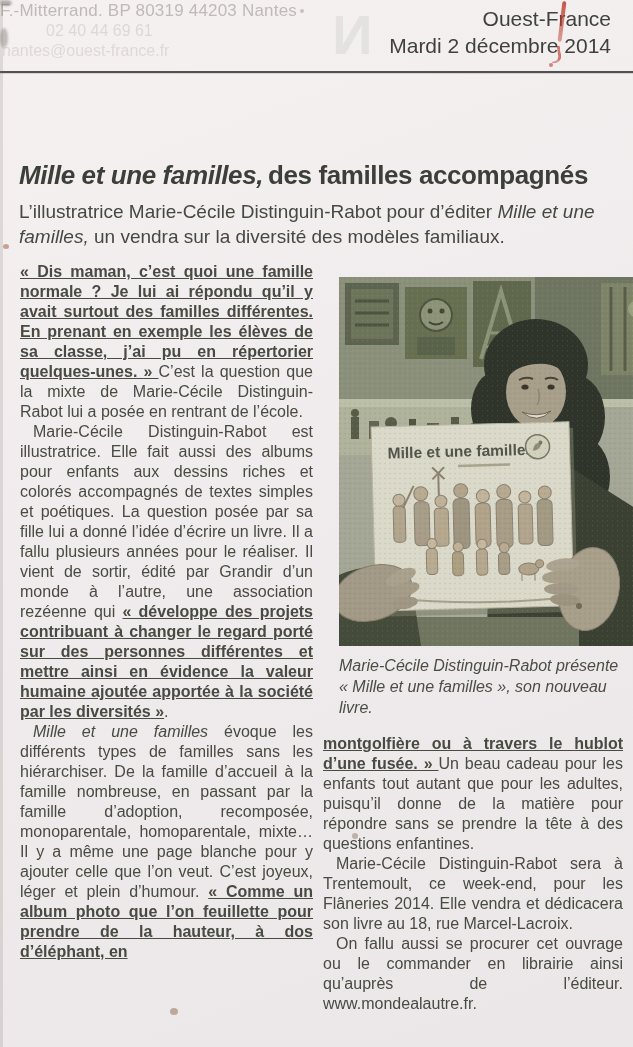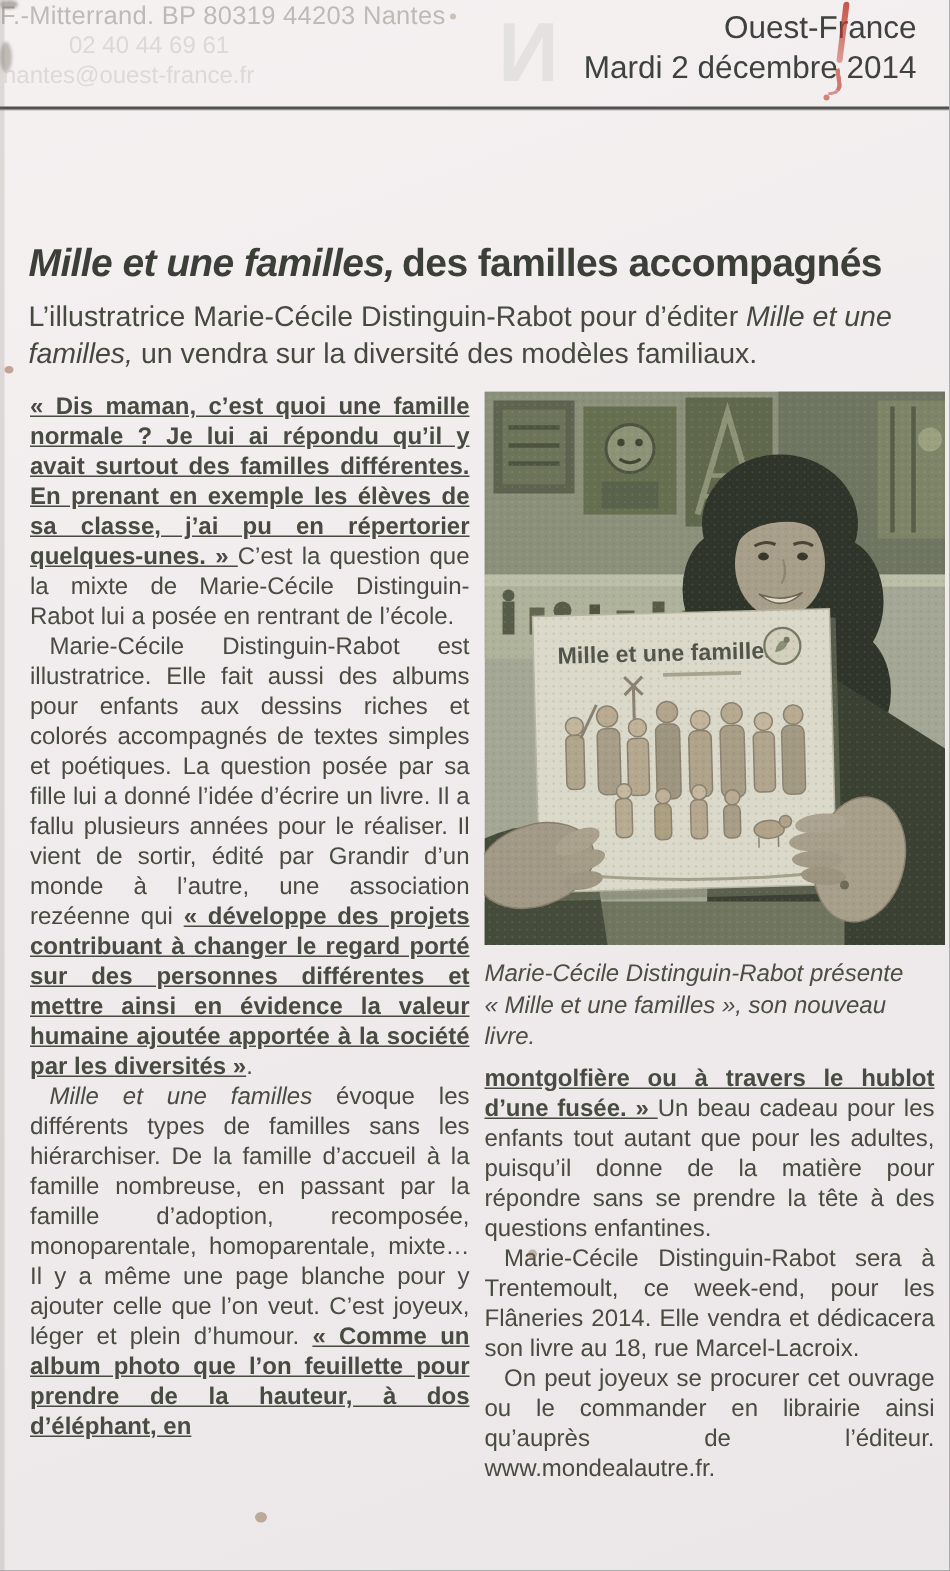--- a/index.html
+++ b/index.html
@@ -39,21 +39,21 @@
     font-weight:normal;color:#45493f;}
   
   .col-left{position:absolute;left:20px;top:262px;width:293px;}
   .col-right{position:absolute;left:323px;top:261px;width:307px;}
   .para{margin:0;font-size:16px;line-height:20px;text-align:justify;color:#474b41;}
   .para.indent{text-indent:13px;}
   .run-regular{font-weight:normal;}
   .run-bold{font-weight:bold;text-decoration:underline;}
   .run-italic{font-style:italic;}
   
-  .photo-figure{margin:0;}
+  .photo-figure{margin:16px;}
   .photo-svg{display:block;}
   .caption{font-style:italic;font-size:16px;line-height:21px;margin-top:9px;width:292px;color:#4a4e44;}
   .right-text{margin-top:8px;width:300px;}
 </style>
 </head>
 <body>
 
 <div class="page">
 
   <div class="address">F.-Mitterrand. BP 80319 44203 Nantes</div>
@@ -213,21 +213,21 @@
           <ellipse cx="226" cy="323" rx="15" ry="6" fill="#9d9480" transform="rotate(4 226 323)"></ellipse>
           <circle cx="240" cy="329" r="3" fill="#6f6a58"></circle>
         </g>
         <rect width="307" height="369" fill="url(#grain)"></rect>
       </svg>
       <figcaption class="caption">Marie-Cécile Distinguin-Rabot présente « Mille et une familles », son nouveau livre.</figcaption>
     </figure>
     <div class="right-text">
         <p class="para"><span class="run-bold">montgolfière ou à travers le hublot d’une fusée. » </span><span class="run-regular">Un beau cadeau pour les enfants tout autant que pour les adultes, puisqu’il donne de la matière pour répondre sans se prendre la tête à des questions enfantines.</span></p>
         <p class="para indent"><span class="run-regular">Marie-Cécile Distinguin-Rabot sera à Trentemoult, ce week-end, pour les Flâneries 2014. Elle vendra et dédicacera son livre au 18, rue Marcel-Lacroix.</span></p>
-        <p class="para indent"><span class="run-regular">On peut joyeux se procurer cet ouvrage ou le commander en librairie ainsi qu’auprès de l’éditeur. www.mondealautre.fr.</span></p>
+        <p class="para indent"><span class="run-regular">On fallu aussi se procurer cet ouvrage ou le commander en librairie ainsi qu’auprès de l’éditeur. www.mondealautre.fr.</span></p>
       </div>
   </div>
 
   <div class="speck s1"></div>
   <div class="speck s2"></div>
   <div class="speck s3"></div>
   <div class="speck s4"></div>
   <div class="speck s5"></div>
   <div class="speck s6"></div>
   <div class="edge-left"></div>

